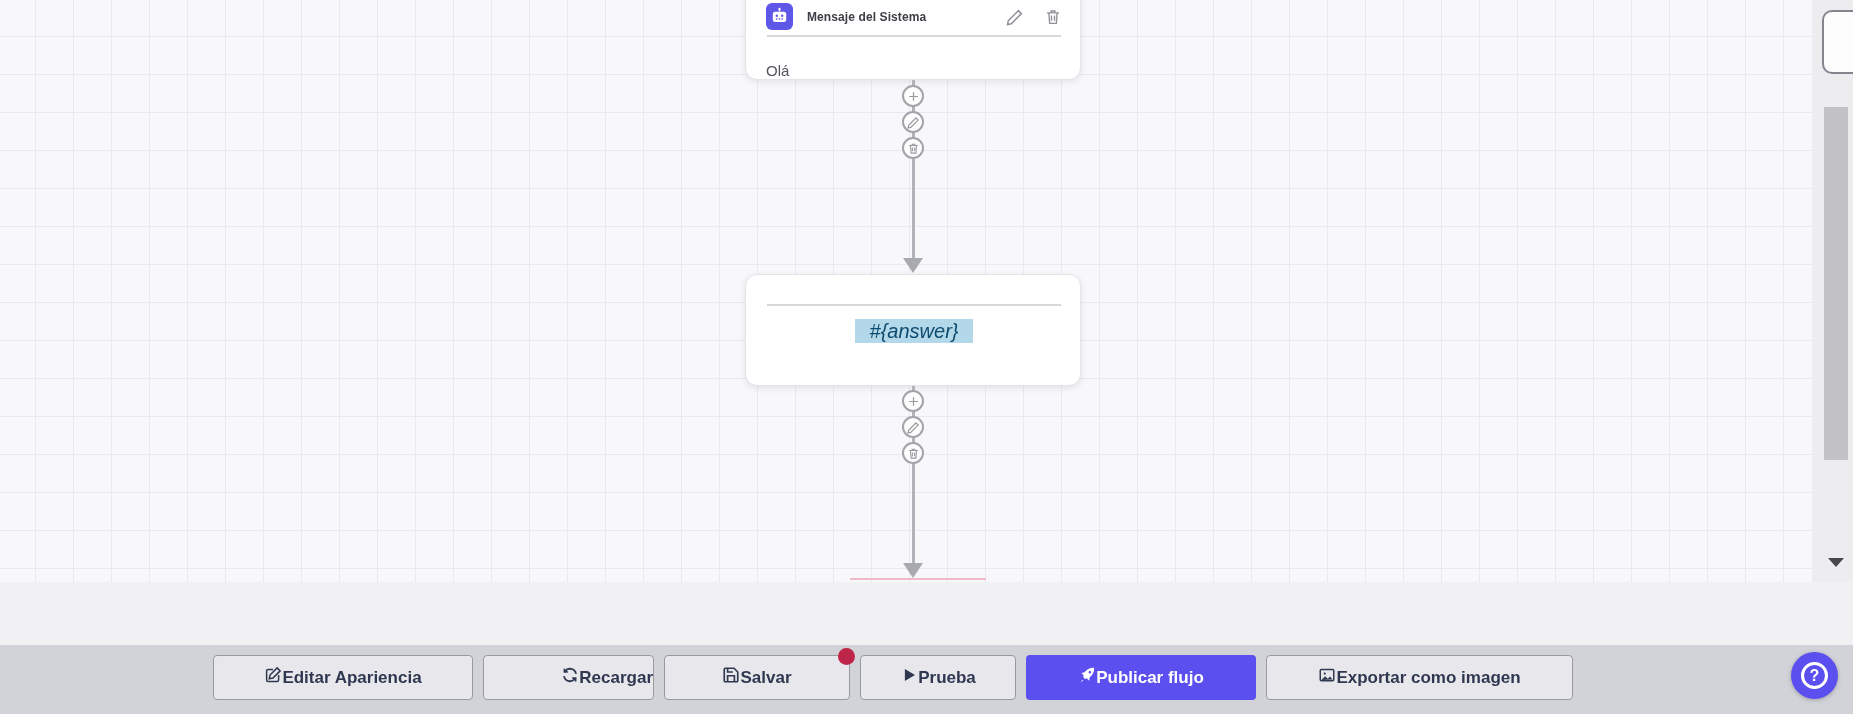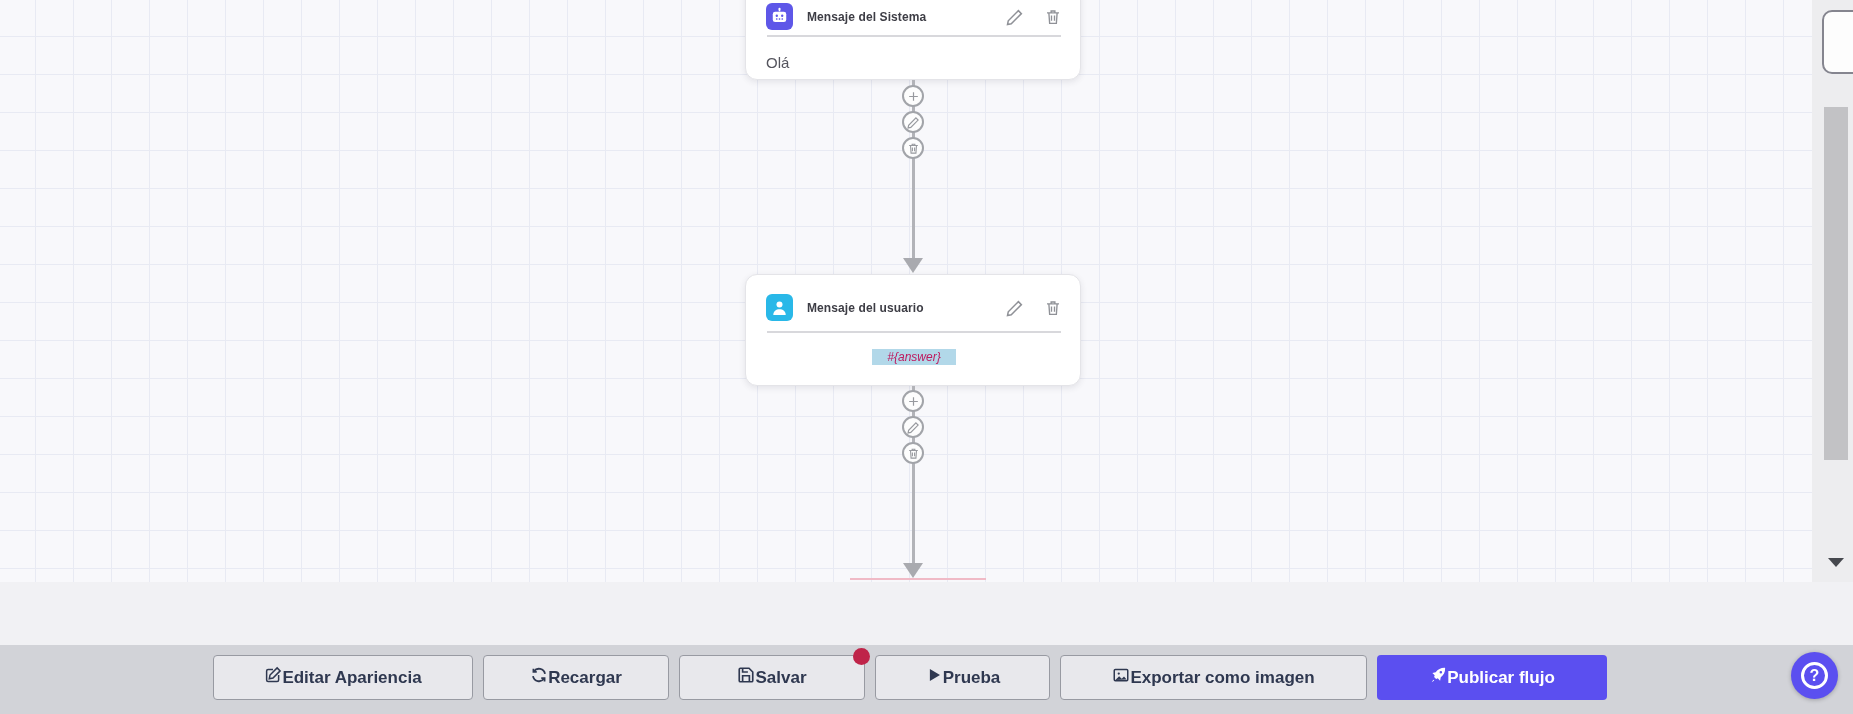--- a/index.html
+++ b/index.html
@@ -24,23 +24,23 @@
     display:flex; align-items:center; justify-content:center; }
   .node-system .node-icon { background:#5E57E8; }
   .node-user   .node-icon { background:#29B8E8; }
   .node-icon svg { width:19px; height:19px; }
   .node-title { font-size:12px; font-weight:700; color:#3d3d45; letter-spacing:.1px; }
   .node-spacer { flex:1; }
   .node-act { width:18px; height:18px; color:#8f9197; cursor:pointer; margin-left:6px; }
   .node-act svg { width:18px; height:18px; }
   .node-divider { height:0; border-top:2px solid #d8d8dc; margin:5px 1px 0 1px; }
   .node-user .node-divider { margin-top:10px; }
-  .node-body { font-size:15px; color:#55555e; margin-top:17px; }
+  .node-body { font-size:15px; color:#55555e; margin-top:25px; }
   .node-user .node-body { text-align:center; margin-top:14px; }
-  .chip { font-style:italic; font-size:12px; color:#be185d; background:#B2D8E9; padding:1px 15px; }
+  .chip { font-style:italic; font-size:20px; color:#0c4a6e; background:#B2D8E9; padding:1px 15px; }
 
   
   .link-line { position:absolute; width:3px; background:#b2b3b8; left:912px; z-index:1; }
   .line-1 { top:80px;  height:180px; }
   .line-2 { top:386px; height:179px; }
   .arrowhead { position:absolute; left:903px; width:0; height:0; z-index:1;
     border-left:10px solid transparent; border-right:10px solid transparent;
     border-top:15px solid #a9aaaf; }
   .arrow-1 { top:258px; } .arrow-2 { top:563px; }
   .pin-stack { position:absolute; left:902px; z-index:2; display:flex; flex-direction:column; gap:4px; }
@@ -66,22 +66,22 @@
 
   
   .band { position:absolute; left:0; top:582px; width:1853px; height:63px; background:#f1f1f4; }
   .toolbar { position:absolute; left:0; top:645px; width:1853px; height:69px; background:#d2d3d8; }
   .toolbar-inner { position:absolute; left:213px; top:10px; display:flex; gap:10px; }
   .btn { height:45px; border-radius:4px; border:1px solid #989aa2; background:#e8e8ec;
     color:#2f3850; font-weight:700; font-size:17px; display:inline-flex;
     align-items:center; justify-content:center; gap:0; cursor:pointer;
     font-family:"Liberation Sans", sans-serif; position:relative; }
   .btn svg { width:18px; height:18px; }
-  .btn-0 { width:260px; } .btn-1 { width:186px; } .btn-2 { width:186px; }
-  .btn-3 { width:175px; } .btn-4 { width:230px; border:none; background:#5B4FF0; color:#ffffff; }
+  .btn-0 { width:260px; } .btn-1 { width:171px;justify-content:flex-end; } .btn-2 { width:186px; }
+  .btn-3 { width:156px; } .btn-4 { width:230px; border:none; background:#5B4FF0; color:#ffffff; }
   .btn-5 { width:307px; }
   .badge { position:absolute; top:-8px; right:-6px; width:17px; height:17px;
     border-radius:50%; background:#BF2449; }
 
   
   .help-fab { position:absolute; left:1791px; top:652px; width:47px; height:47px;
     border-radius:50%; background:#5B4FF0; display:flex; align-items:center;
     justify-content:center; cursor:pointer; box-shadow:0 1px 4px rgba(0,0,0,.25); }
   .help-ring { width:27px; height:27px; border:3px solid #ffffff; border-radius:50%;
     color:#ffffff; font-size:16px; font-weight:800; display:flex;
@@ -141,40 +141,20 @@
         </svg>
     </div>
     <div class="pin">
       <svg viewBox="0 0 24 24" fill="none" stroke="currentColor" stroke-width="2">
           <path d="M4 6.5h16M9.5 6.5V4h5v2.5M6.5 6.5l1 14h9l1-14M10 10v7M14 10v7"></path>
         </svg>
     </div>
   </div>
 
   <div class="node node-user">
-    <div class="node-head">
-      <div class="node-icon">
-        <svg viewBox="0 0 24 24" fill="#ffffff">
-            <circle cx="12" cy="8.2" r="3.8"></circle>
-            <path d="M4.2 21c0-4.3 3.5-6.9 7.8-6.9s7.8 2.6 7.8 6.9v.5H4.2z"></path>
-          </svg>
-      </div>
-      <div class="node-title">Mensaje del usuario</div>
-      <div class="node-spacer"></div>
-      <div class="node-act">
-        <svg viewBox="0 0 24 24" fill="none" stroke="currentColor" stroke-width="2">
-            <path d="M16.5 3.5l4 4L7 21l-5 1 1-5L16.5 3.5z"></path>
-          </svg>
-      </div>
-      <div class="node-act">
-        <svg viewBox="0 0 24 24" fill="none" stroke="currentColor" stroke-width="1.8">
-            <path d="M4 6.5h16M9.5 6.5V4h5v2.5M6.5 6.5l1 14h9l1-14M10 10v7M14 10v7"></path>
-          </svg>
-      </div>
-    </div>
     <div class="node-divider"></div>
     <div class="node-body">
       <span class="chip">#{answer}</span>
     </div>
   </div>
 
   <div class="link-line line-2"></div>
   <div class="arrowhead arrow-2"></div>
   <div class="pin-stack stack-2">
     <div class="pin">
@@ -243,38 +223,38 @@
 
     <button class="btn btn-3">
       <span>
         <svg viewBox="0 0 24 24" fill="currentColor">
             <path d="M6.5 4l13.5 8-13.5 8z"></path>
           </svg>
       </span>
       <span>Prueba</span>
     </button>
 
+    <button class="btn btn-4">
+      <span>
+        <svg viewBox="0 0 24 24" fill="currentColor">
+            <path d="M21.5 2.5c-5.5-.3-9.6 2.2-12.6 5.8l-4.4.9 3.1 3.1-.8 2.2 2.7 2.7 2.2-.8 3.1 3.1.9-4.4c3.6-3 6.1-7.1 5.8-12.6zM15.8 9.9a1.7 1.7 0 1 1 0-3.4 1.7 1.7 0 0 1 0 3.4zM5.8 18.2l-2.3 3.5 3.5-2.3z"></path>
+          </svg>
+      </span>
+      <span>Publicar flujo</span>
+    </button>
+
     <button class="btn btn-5">
       <span>
         <svg viewBox="0 0 24 24" fill="none" stroke="currentColor" stroke-width="2">
             <rect x="3" y="4.5" width="18" height="15" rx="1.5"></rect>
             <circle cx="9" cy="10" r="1.5" fill="currentColor" stroke="none"></circle>
             <path d="M4.5 18.5l5-5 3.5 3.5 3-3 3.5 4z" fill="currentColor" stroke="none"></path>
           </svg>
       </span>
       <span>Exportar como imagen</span>
     </button>
 
-    <button class="btn btn-4">
-      <span>
-        <svg viewBox="0 0 24 24" fill="currentColor">
-            <path d="M21.5 2.5c-5.5-.3-9.6 2.2-12.6 5.8l-4.4.9 3.1 3.1-.8 2.2 2.7 2.7 2.2-.8 3.1 3.1.9-4.4c3.6-3 6.1-7.1 5.8-12.6zM15.8 9.9a1.7 1.7 0 1 1 0-3.4 1.7 1.7 0 0 1 0 3.4zM5.8 18.2l-2.3 3.5 3.5-2.3z"></path>
-          </svg>
-      </span>
-      <span>Publicar flujo</span>
-    </button>
-
   </div>
 </div>
 
 <div class="help-fab">
   <div class="help-ring">?</div>
 </div>
 
 </body></html>

